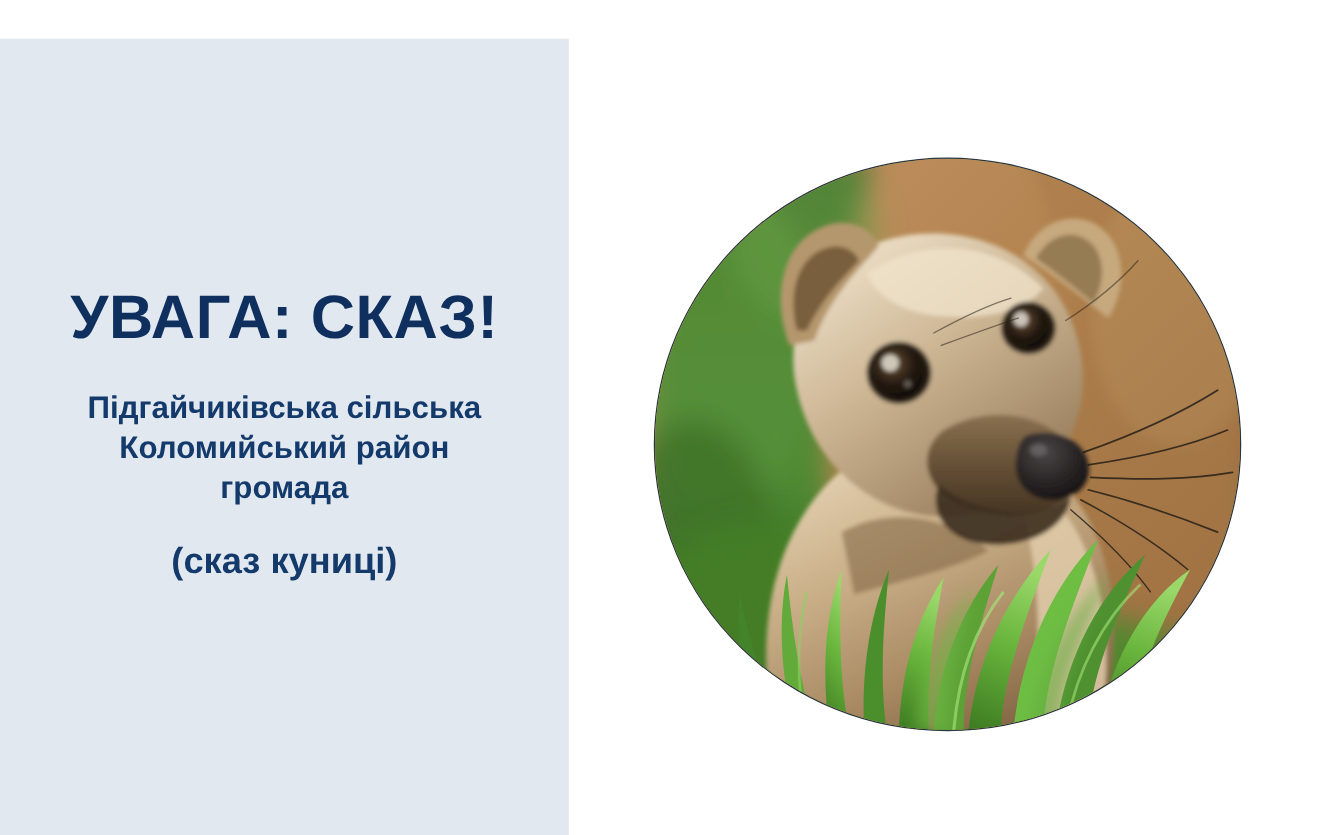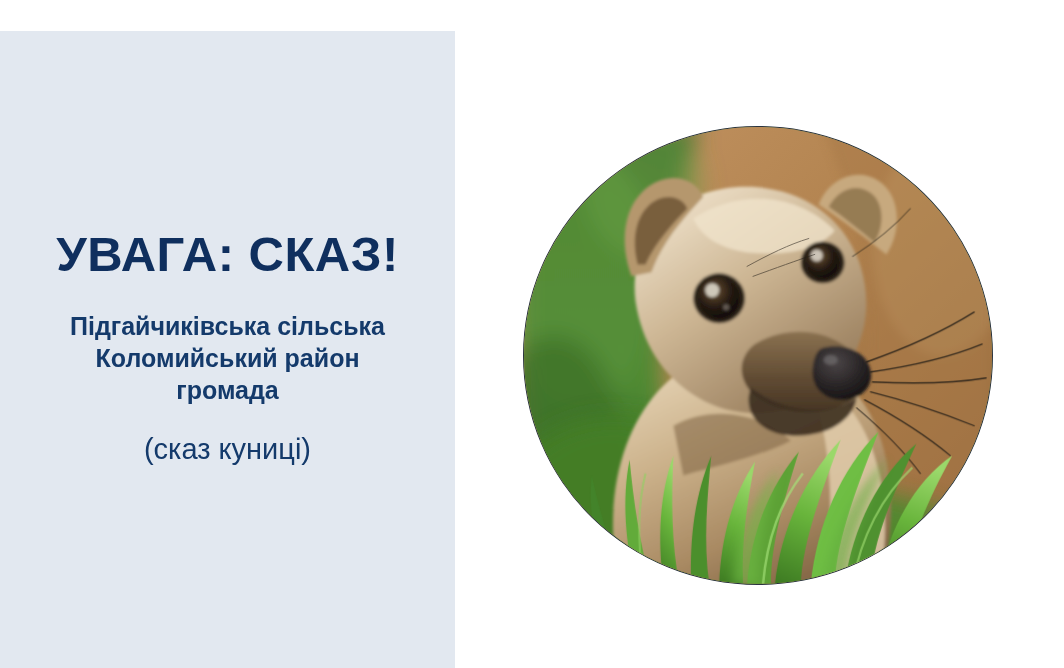--- a/index.html
+++ b/index.html
@@ -60,21 +60,21 @@
     padding: 0 20px;
     color: #143a6b;
   }
 
   .subline .ln {
     display: block;
   }
 
   .note {
     font-size: 29px;
-    font-weight: normal;
+    font-weight: bold;
     line-height: 1.2;
     margin: 26px 0 0 0;
     color: #143a6b;
   }
 
   
   .photo-wrap {
     position: absolute;
     left: 523px;
     top: 95px;

